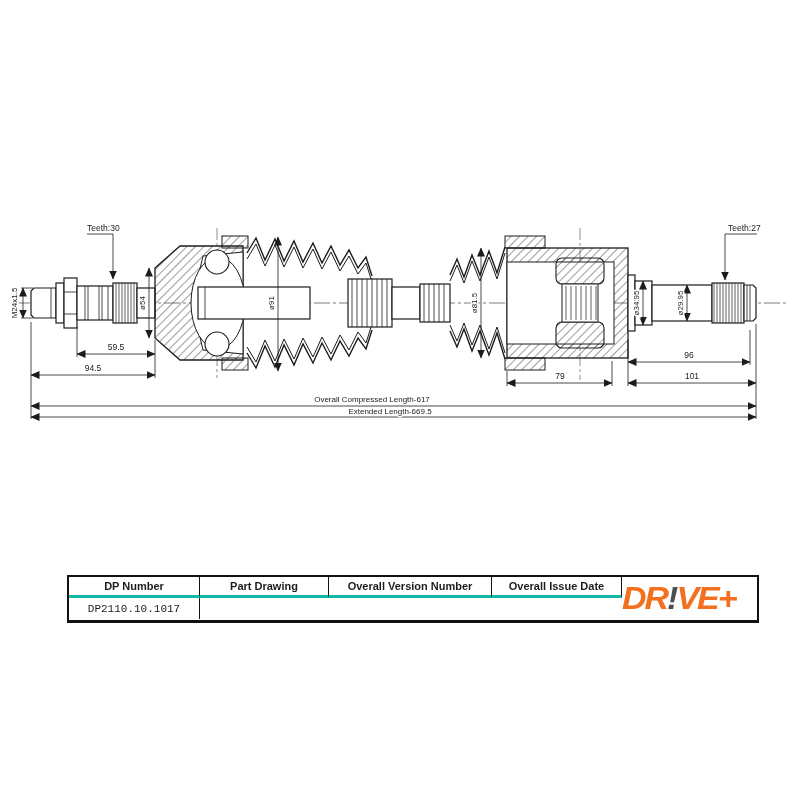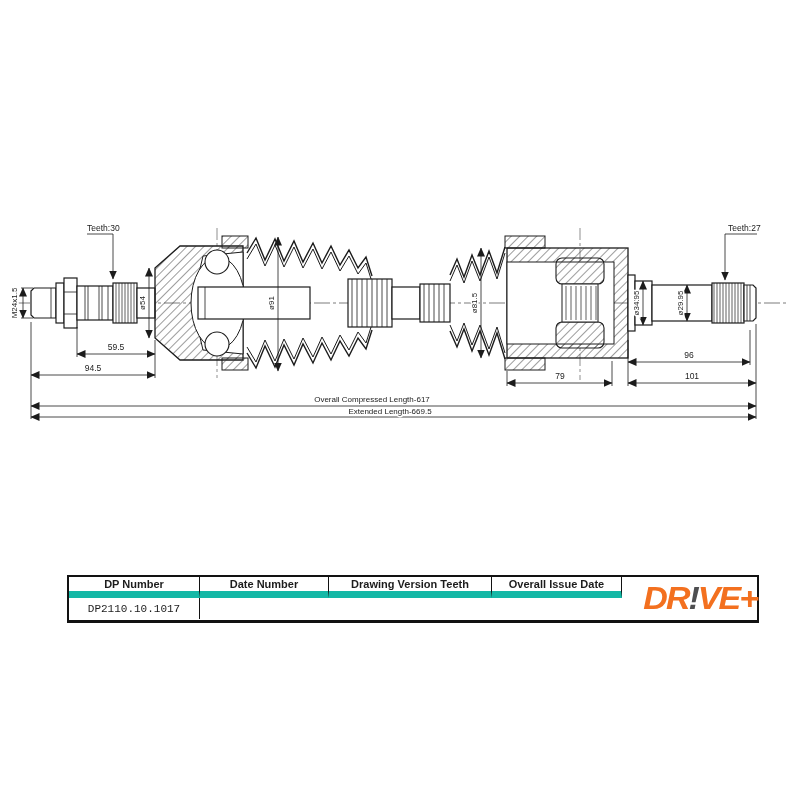--- a/index.html
+++ b/index.html
@@ -8,25 +8,25 @@
   .dimtxt{font-size:8.5px;}
   .dimtxt-sm{font-size:8px;}
   .halo{paint-order:stroke;stroke:#fff;stroke-width:3px;}
   
   .titleblock{
     position:absolute;left:67px;top:575px;width:688px;height:43px;
     display:grid;grid-template-columns:131px 129px 163px 130px 1fr;grid-template-rows:21px 21px;
     border:2px solid #121212;border-bottom-width:3px;background:#fff;box-sizing:content-box;
   }
   .cell{display:flex;align-items:center;justify-content:center;font-size:11px;
-    border-right:1px solid #121212;border-bottom:7px solid #14b8a6;white-space:nowrap;overflow:hidden;}
+    border-right:1px solid #121212;border-bottom:3px solid #14b8a6;white-space:nowrap;overflow:hidden;}
   .cell.hdr{font-weight:bold;}
   .cell.row2{border-bottom:none;font-family:Liberation Mono, monospace;}
   .logo-cell{grid-column:5;grid-row:1/3;border-right:none;border-bottom:none;
-    display:flex;align-items:center;justify-content:flex-end;}
+    display:flex;align-items:center;justify-content:flex-start;}
   .logo{font-style:italic;font-weight:bold;font-size:34px;letter-spacing:-2px;
     transform:scaleY(0.92);white-space:nowrap;line-height:1;}
   .logo .or{color:#F3701F;}
   .logo .dk{color:#4E4E50;}
 </style>
 </head>
 <body>
 
 <svg width="800" height="460" viewBox="0 0 800 460" style="position:absolute;left:0;top:0;">
   <defs>
@@ -209,22 +209,22 @@
   <text x="93" y="371" class="dimtxt" text-anchor="middle">94.5</text>
   <text x="560" y="379" class="dimtxt" text-anchor="middle">79</text>
   <text x="689" y="358" class="dimtxt" text-anchor="middle">96</text>
   <text x="692" y="379" class="dimtxt" text-anchor="middle">101</text>
   <text x="372" y="402" class="dimtxt-sm" text-anchor="middle">Overall Compressed Length-617</text>
   <text x="390" y="414" class="dimtxt-sm halo" text-anchor="middle">Extended Length-669.5</text>
 </svg>
 
 <div class="titleblock">
   <div class="cell hdr">DP Number</div>
-  <div class="cell hdr">Date Number</div>
-  <div class="cell hdr">Drawing Version Teeth</div>
+  <div class="cell hdr">Part Drawing</div>
+  <div class="cell hdr">Overall Version Number</div>
   <div class="cell hdr">Overall Issue Date</div>
   <div class="logo-cell">
     <div class="logo">
       <span class="or">DR</span><span class="dk">!</span><span class="or">VE+</span>
     </div>
   </div>
   <div class="cell row2">DP2110.10.1017</div>
 </div>
 
 </body></html>

